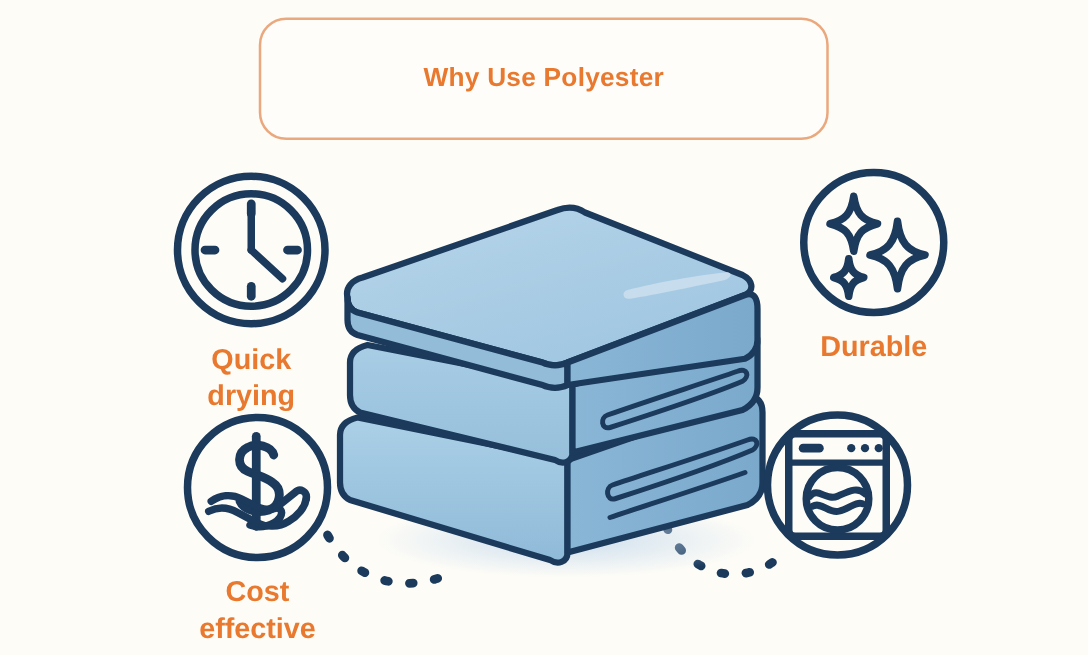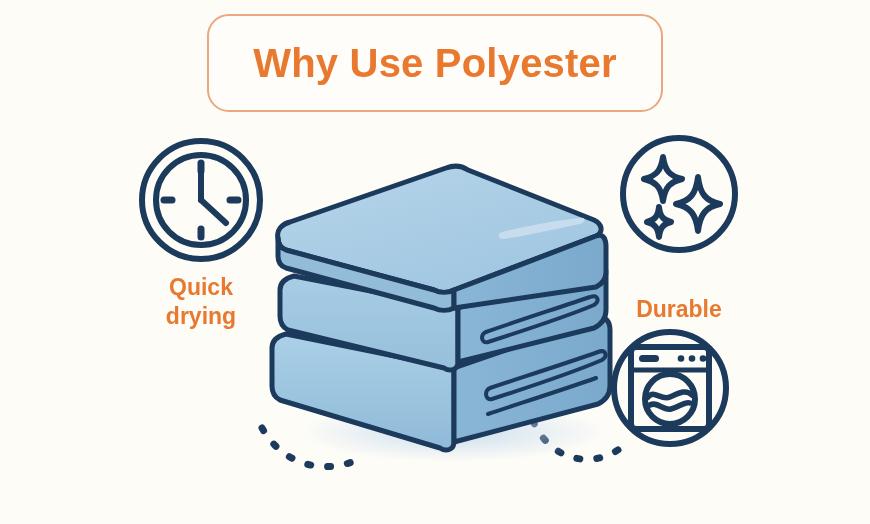--- a/index.html
+++ b/index.html
@@ -32,21 +32,21 @@
     border: 2px solid #eaa87e;
     border-radius: 22px;
     background: #fefdfa;
     box-sizing: border-box;
     display: flex;
     align-items: center;
     justify-content: center;
   }
   .title-text {
     color: #e8792e;
-    font-size: 40px;
+    font-size: 21px;
     font-weight: bold;
     line-height: 1.26;
     text-align: center;
     letter-spacing: 0.2px;
     padding: 0 26px;
   }
 
   
   .feature {
     position: absolute;
@@ -62,21 +62,21 @@
     font-size: 23px;
     font-weight: bold;
     line-height: 1.28;
     text-align: center;
     margin-top: 8px;
     white-space: pre-line;
   }
 
   #feature-quick-drying  { left: 126px; top: 135px; width: 150px; }
   #feature-cost-effective{ left: 126px; top: 329px; width: 160px; }
-  #feature-durable       { left: 614px; top: 133px; width: 130px; gap: 32px; }
+  #feature-durable       { left: 634px; top: 133px; width: 130px; }
   #feature-easy-care     { left: 600px; top: 327px; width: 140px; }
 
   
   #sheets-stack {
     position: absolute;
     left: 258px;
     top: 150px;
     width: 360px;
     height: 320px;
   }
@@ -223,20 +223,47 @@
       <line x1="28" y1="65" x2="36" y2="65" stroke="#1b3a5c" stroke-width="7" stroke-linecap="round"></line>
       <line x1="94" y1="65" x2="102" y2="65" stroke="#1b3a5c" stroke-width="7" stroke-linecap="round"></line>
 
       <line x1="65" y1="65" x2="65" y2="34" stroke="#1b3a5c" stroke-width="6" stroke-linecap="round"></line>
       <line x1="65" y1="65" x2="90" y2="88" stroke="#1b3a5c" stroke-width="6" stroke-linecap="round"></line>
     </svg>
     <div class="feature-label">Quick
 drying</div>
   </div>
 
+  <div class="feature" id="feature-cost-effective">
+    <svg class="feature-icon" width="122" height="122" viewBox="0 0 122 122" xmlns="http://www.w3.org/2000/svg">
+      <circle cx="61" cy="61" r="56" fill="none" stroke="#1b3a5c" stroke-width="6"></circle>
+
+      <path d="M 74 35 C 72 28 60 25 53 29
+               C 45 33 44 44 53 48
+               C 60 51 68 53 73 57
+               C 82 63 79 76 70 79
+               C 61 82 50 79 47 72" fill="none" stroke="#1b3a5c" stroke-width="7" stroke-linecap="round"></path>
+      <line x1="60" y1="20" x2="60" y2="92" stroke="#1b3a5c" stroke-width="7" stroke-linecap="round"></line>
+
+      <path d="M 24 72
+               C 31 67 40 66 48 70
+               L 62 77
+               C 67 79 71 79 74 78
+               C 79 76 82 80 79 85
+               C 74 92 63 94 55 91" fill="none" stroke="#1b3a5c" stroke-width="6" stroke-linecap="round" stroke-linejoin="round"></path>
+      <path d="M 22 80
+               C 30 76 38 77 45 81
+               L 60 89
+               C 68 93 78 93 86 88
+               C 93 84 99 77 100 70" fill="none" stroke="#1b3a5c" stroke-width="6" stroke-linecap="round" stroke-linejoin="round"></path>
+      <path d="M 100 70 C 101 64 95 61 91 65 L 76 77" fill="none" stroke="#1b3a5c" stroke-width="6" stroke-linecap="round" stroke-linejoin="round"></path>
+    </svg>
+    <div class="feature-label">Cost
+effective</div>
+  </div>
 
   <div class="feature" id="feature-durable">
     <svg class="feature-icon" width="122" height="122" viewBox="0 0 122 122" xmlns="http://www.w3.org/2000/svg">
       <circle cx="61" cy="61" r="56" fill="none" stroke="#1b3a5c" stroke-width="6"></circle>
 
       <path d="M 45 24 C 47 38 52 43 64 46 C 52 49 47 54 45 68
                C 43 54 38 49 26 46 C 38 43 43 38 45 24 Z" fill="none" stroke="#1b3a5c" stroke-width="6" stroke-linejoin="round"></path>
 
       <path d="M 80 44 C 82 61 88 68 102 71 C 88 74 82 81 80 98
                C 78 81 72 74 58 71 C 72 68 78 61 80 44 Z" fill="none" stroke="#1b3a5c" stroke-width="6" stroke-linejoin="round"></path>

